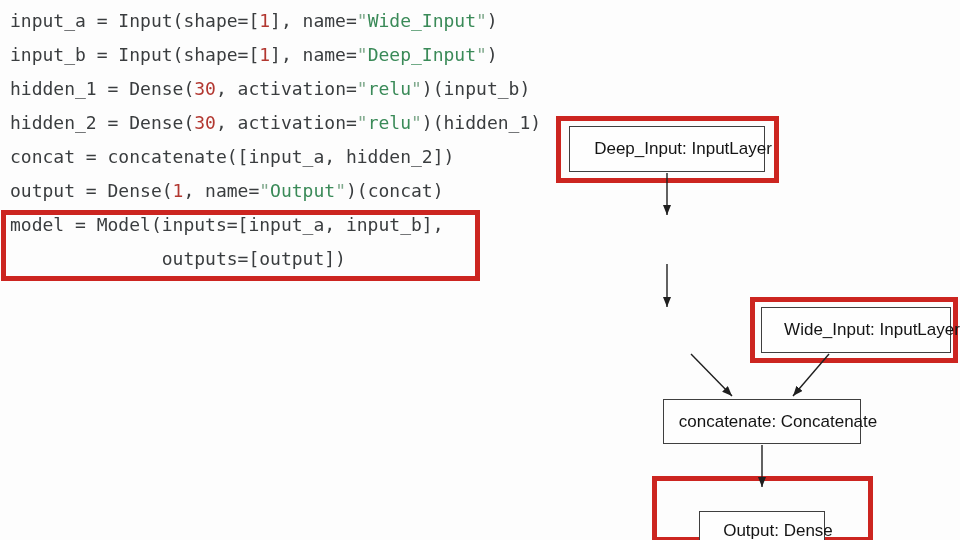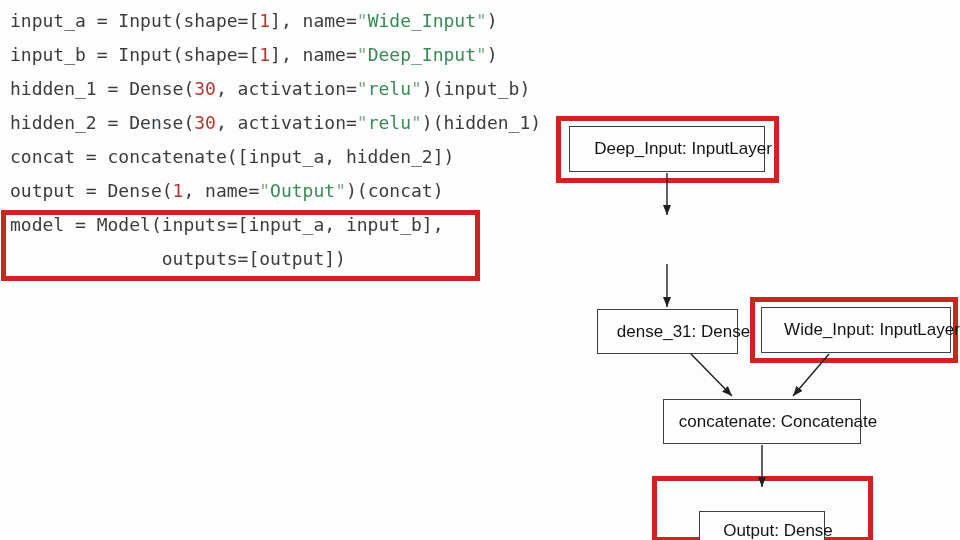--- a/index.html
+++ b/index.html
@@ -83,17 +83,16 @@
       <line x1="691" y1="354" x2="732" y2="396" class="edge-line" marker-end="url(#arrowhead)"></line>
       <line x1="829" y1="354" x2="793" y2="396" class="edge-line" marker-end="url(#arrowhead)"></line>
       <line x1="762" y1="445" x2="762" y2="487" class="edge-line" marker-end="url(#arrowhead)"></line>
     </svg>
 
 <div class="highlight-box" style="left: 1px; top: 210px; width: 479px; height: 71px;"></div>
     <div class="highlight-box" style="left: 556px; top: 116px; width: 223px; height: 67px;"></div>
     <div class="highlight-box" style="left: 750px; top: 297px; width: 208px; height: 66px;"></div>
     <div class="highlight-box" style="left: 652px; top: 476px; width: 221px; height: 66px;"></div>
     <div class="diagram-node" style="left: 569px; top: 126px; width: 196px; height: 46px;">Deep_Input: InputLayer</div>
-    <div class="diagram-node" style="left: 597px; top: 309px; width: 141px; height: 45px;">dense_31: Dense</div>
     <div class="diagram-node" style="left: 663px; top: 399px; width: 198px; height: 45px;">concatenate: Concatenate</div>
     <div class="diagram-node" style="left: 761px; top: 307px; width: 190px; height: 46px;">Wide_Input: InputLayer</div>
     <div class="diagram-node" style="left: 699px; top: 511px; width: 126px; height: 40px;">Output: Dense</div>
   </div>
 
 </body></html>

